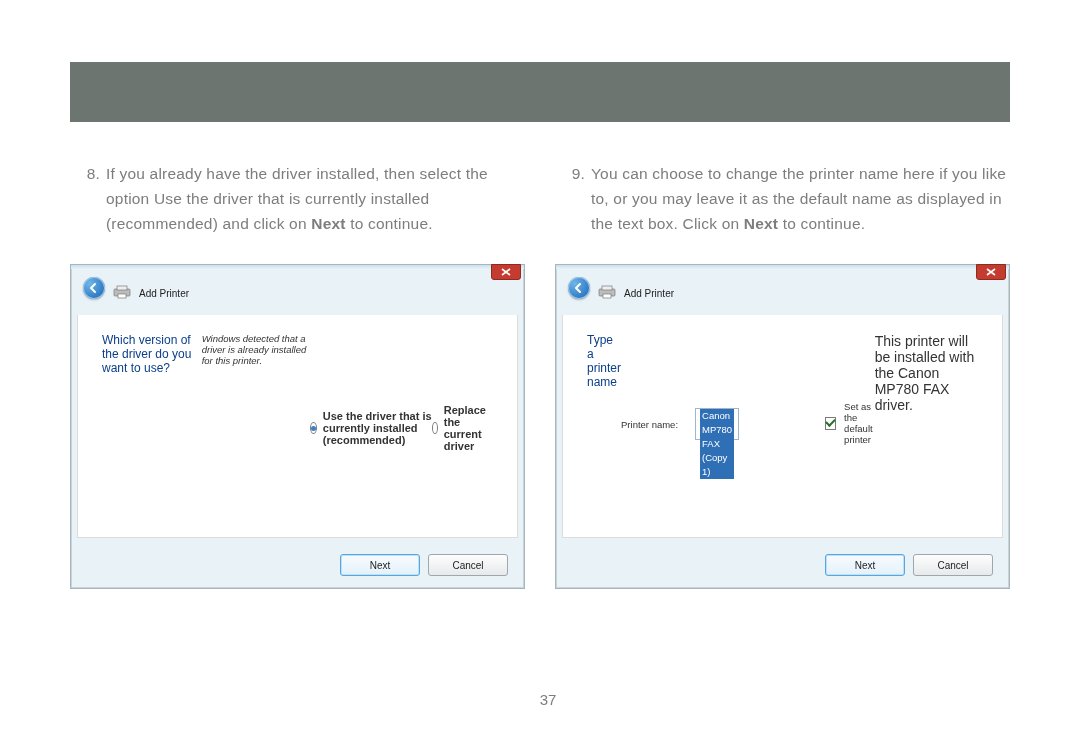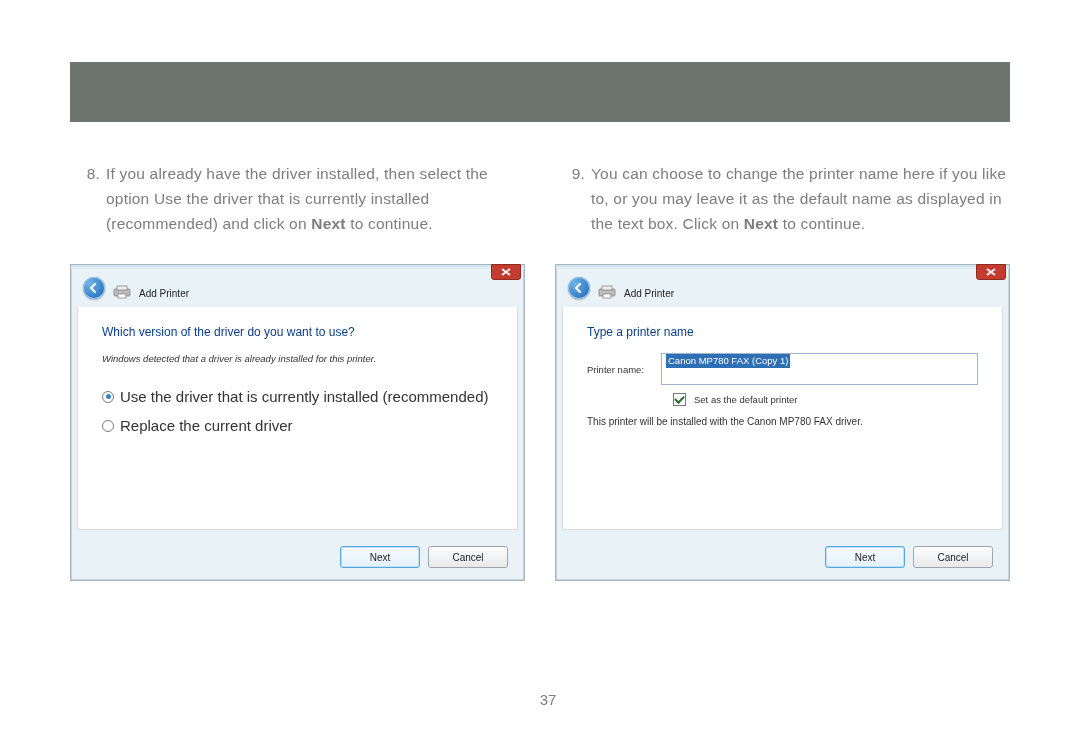--- a/index.html
+++ b/index.html
@@ -12,34 +12,34 @@
   .step-text b{font-weight:700;color:#7d7d7d;}
   .win{margin-top:28px;border:1px solid #a7b5bd;background:#e9f2f7;font-family:"Segoe UI",Tahoma,sans-serif;color:#000;font-size:10px;box-shadow:0 0 0 1px #c9d4da inset;}
   .win-top{position:relative;height:4px;background:linear-gradient(#c9e0ef,#e9f2f7);}
   .win-close{position:absolute;right:3px;top:-1px;width:28px;height:14px;background:#c43b2f;border:1px solid #8e2b21;border-radius:0 0 3px 3px;display:flex;align-items:center;justify-content:center;}
   .win-close svg{display:block;}
   .win-head{display:flex;align-items:flex-end;gap:8px;padding:8px 14px 8px 12px;}
   .back-btn{width:22px;height:22px;border-radius:50%;background:radial-gradient(circle at 30% 30%,#6fb6e8,#2f79c4 70%);display:flex;align-items:center;justify-content:center;box-shadow:0 0 0 1px #9cc6e4 inset, 0 1px 2px rgba(0,0,0,.25);}
   .back-btn svg{display:block;}
   .printer-ico{width:18px;height:14px;}
   .win-title{font-size:10px;color:#222;}
-  .win-body{background:#fff;margin:0 6px 6px 6px;padding:18px 24px 14px 24px;min-height:190px;display:flex;flex-direction:column;border:1px solid #dcdcdc;border-top:none;}
+  .win-body{background:#fff;margin:8px 6px 6px 6px;padding:18px 24px 14px 24px;min-height:190px;display:flex;flex-direction:row;border:1px solid #dcdcdc;border-top:none;}
   .win-h1{color:#0a3f8a;font-size:12px;margin:0 0 14px 0;font-weight:400;}
   .desc{font-size:9.5px;color:#333;margin:0 0 18px 0;font-style:italic;}
-  .radio-row{display:flex;align-items:center;gap:6px;font-size:15px;color:#333;margin:6px 0;}
+  .radio-row{display:flex;align-items:center;gap:6px;font-size:11px;color:#333;margin:6px 0;font-weight:bold;}
   .radio{width:10px;height:10px;border:1px solid #7a7a7a;border-radius:50%;display:inline-flex;align-items:center;justify-content:center;}
   .radio.sel::after{content:"";width:5px;height:5px;border-radius:50%;background:#3c80c7;}
   .form-row{display:flex;align-items:center;gap:4px;font-size:9.5px;margin-bottom:8px;}
   .form-row label{color:#333;min-width:70px;}
   .txt{flex:1;height:32px;border:1px solid #9db6cb;background:#fff;font-size:9.5px;padding:0 4px;box-sizing:border-box;}
   .txt .sel{background:#2f6fb5;color:#fff;padding:0 2px;display:inline-block;line-height:14px;}
   .chk-row{display:flex;align-items:center;gap:8px;font-size:9.5px;color:#333;margin-left:86px;margin-bottom:10px;}
   .chk{width:11px;height:11px;border:1px solid #7a7a7a;background:#fff;display:inline-flex;align-items:center;justify-content:center;}
   .chk.sel::after{content:"";width:7px;height:4px;border:2px solid #2b6e2b;border-top:none;border-right:none;transform:rotate(-45deg) translate(1px,-1px);}
-  .note{font-size:10px;color:#333;}
+  .note{font-size:14px;color:#333;}
   .win-foot{display:flex;justify-content:flex-end;gap:8px;padding:10px 16px 12px 0;}
   .btn{min-width:58px;height:20px;font-size:10px;color:#222;border:1px solid #9fa7ae;border-radius:3px;background:linear-gradient(#fdfdfd,#e7e9eb);display:flex;align-items:center;justify-content:center;padding:0 10px;}
   .btn.primary{border:1px solid #56a6e0;box-shadow:0 0 0 1px #bfe0f7 inset;background:linear-gradient(#f7fbff,#e4f1fb);}
   .pagenum{position:absolute;bottom:44px;left:16px;right:0;text-align:center;font-size:15px;color:#7d7d7d;}
 </style>
 </head>
 <body>
 
 <div class="page">
   <div class="banner"></div>

